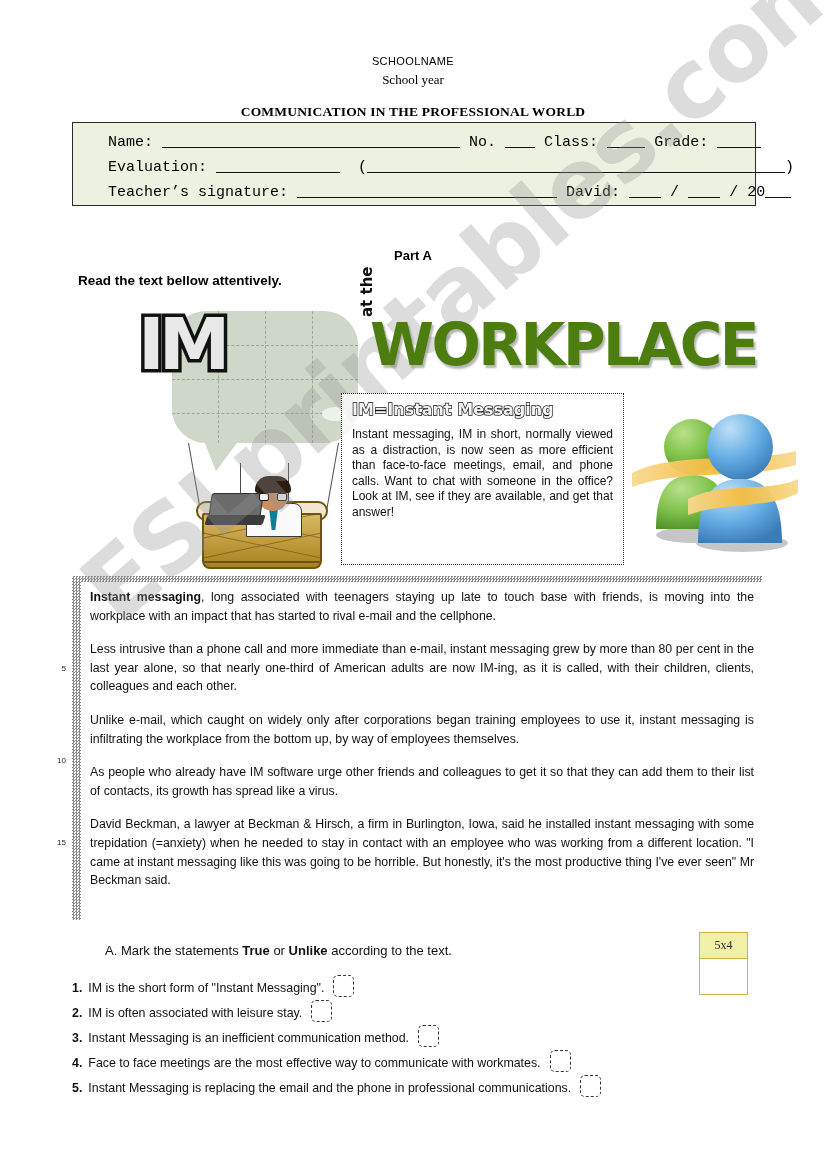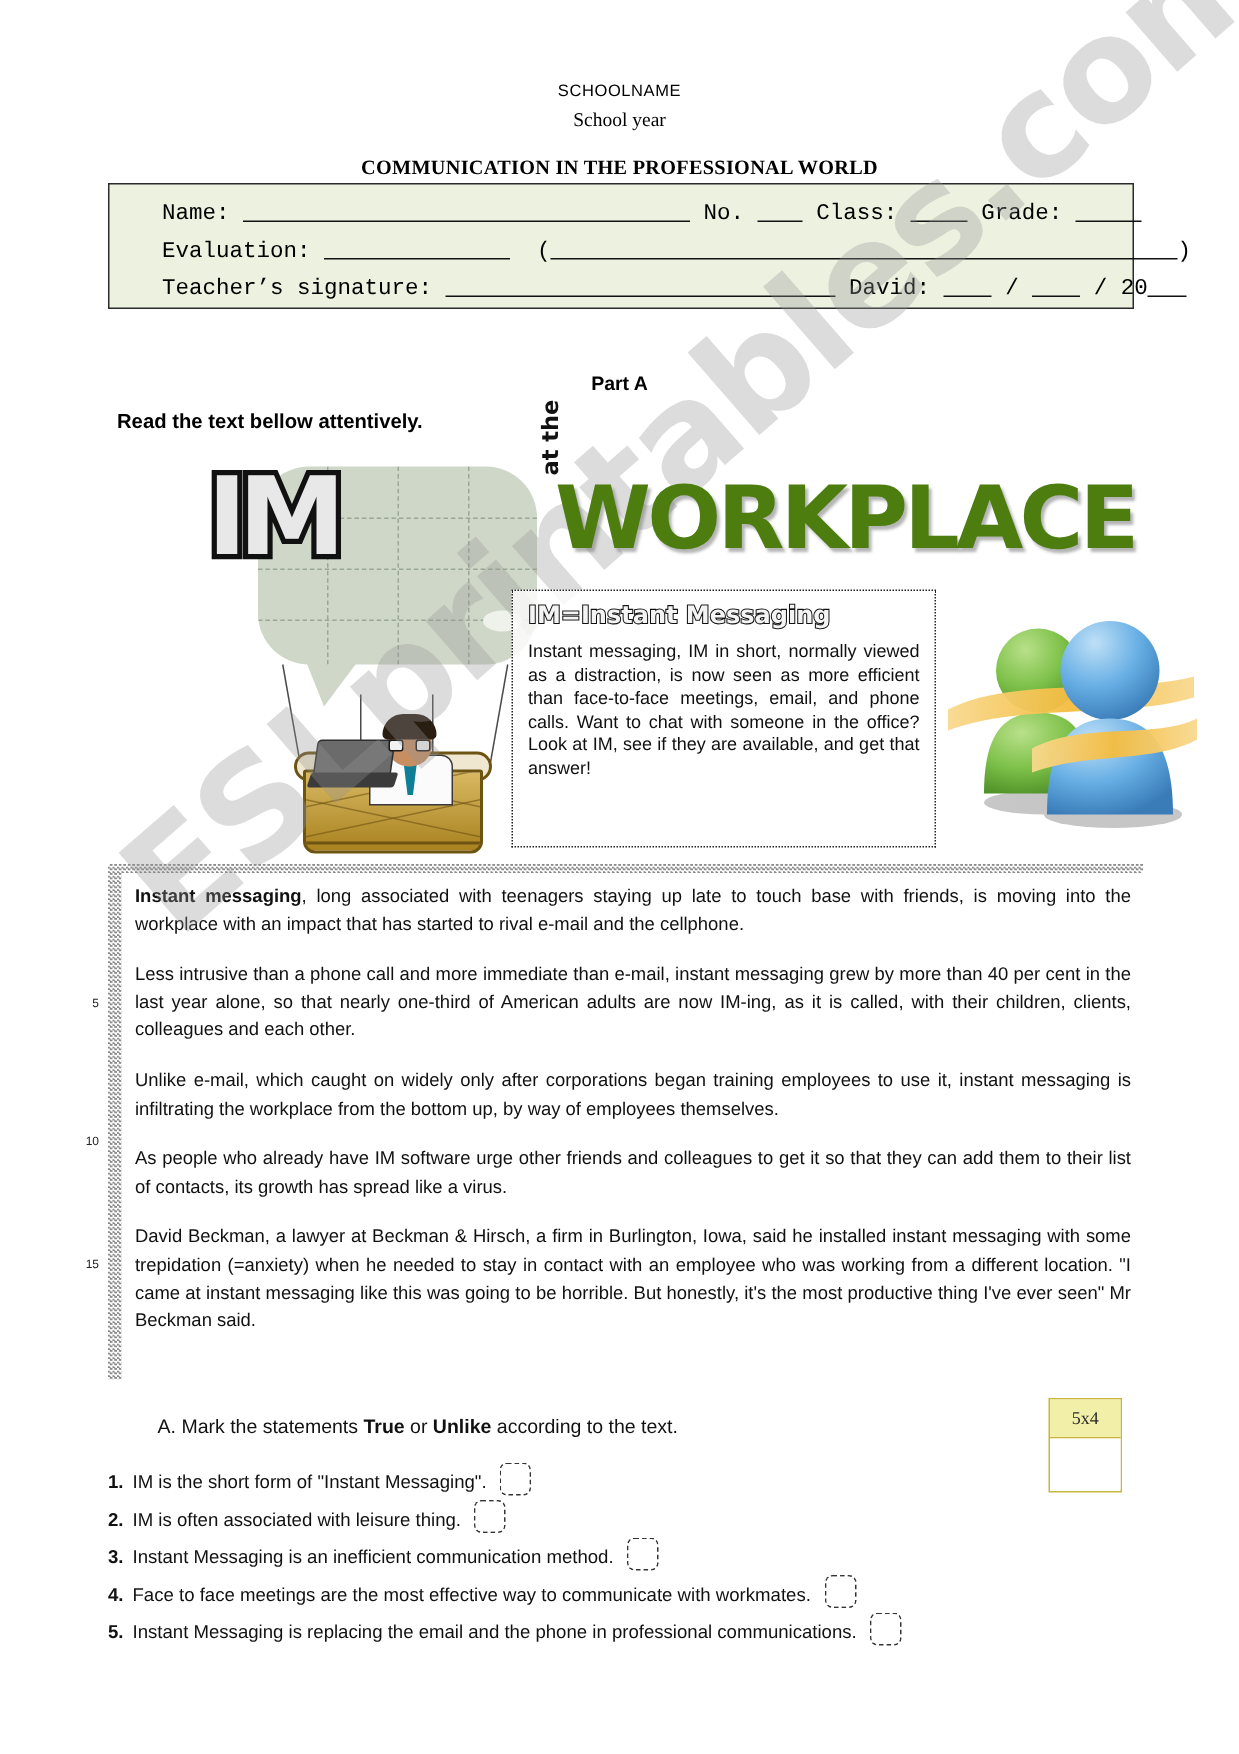--- a/index.html
+++ b/index.html
@@ -501,37 +501,37 @@
 
 <div class="line-no" style="top:664px">5</div>
 <div class="line-no" style="top:756px">10</div>
 <div class="line-no" style="top:838px">15</div>
 
 <div id="text-block">
   <div id="tb-top-border"></div>
   <div id="tb-left-border"></div>
   <div id="tb-content">
     <p><b>Instant messaging</b><span>, long associated with teenagers staying up late to touch base with friends, is moving into the workplace with an impact that has started to rival e-mail and the cellphone.</span></p>
-    <p>Less intrusive than a phone call and more immediate than e-mail, instant messaging grew by more than 40 per cent in the last year alone, so that nearly one-third of American adults are now IM-ing, as it is called, with their children, clients, colleagues and each other.</p>
+    <p>Less intrusive than a phone call and more immediate than e-mail, instant messaging grew by more than 80 per cent in the last year alone, so that nearly one-third of American adults are now IM-ing, as it is called, with their children, clients, colleagues and each other.</p>
     <p>Unlike e-mail, which caught on widely only after corporations began training employees to use it, instant messaging is infiltrating the workplace from the bottom up, by way of employees themselves.</p>
     <p>As people who already have IM software urge other friends and colleagues to get it so that they can add them to their list of contacts, its growth has spread like a virus.</p>
     <p>David Beckman, a lawyer at Beckman &amp; Hirsch, a firm in Burlington, Iowa, said he installed instant messaging with some trepidation (=anxiety) when he needed to stay in contact with an employee who was working from a different location. "I came at instant messaging like this was going to be horrible. But honestly, it's the most productive thing I've ever seen" Mr Beckman said.</p>
   </div>
 </div>
 
 <div id="ex-a-heading">
   <span>A.</span>
   <span>Mark the statements </span><b>True</b><span> or </span><b>Unlike</b><span> according to the text.</span>
 </div>
 
 <div class="stmt" style="left:72px; top:975px">
   <span class="num">1.</span><span>IM is the short form of "Instant Messaging".</span><span class="chk"></span>
 </div>
 <div class="stmt" style="left:72px; top:1000px">
-  <span class="num">2.</span><span>IM is often associated with leisure thing.</span><span class="chk"></span>
+  <span class="num">2.</span><span>IM is often associated with leisure stay.</span><span class="chk"></span>
 </div>
 <div class="stmt" style="left:72px; top:1025px">
   <span class="num">3.</span><span>Instant Messaging is an inefficient communication method.</span><span class="chk"></span>
 </div>
 <div class="stmt" style="left:72px; top:1050px">
   <span class="num">4.</span><span>Face to face meetings are the most effective way to communicate with workmates.</span><span class="chk"></span>
 </div>
 <div class="stmt" style="left:72px; top:1075px">
   <span class="num">5.</span><span>Instant Messaging is replacing the email and the phone in professional communications.</span><span class="chk"></span>
 </div>

